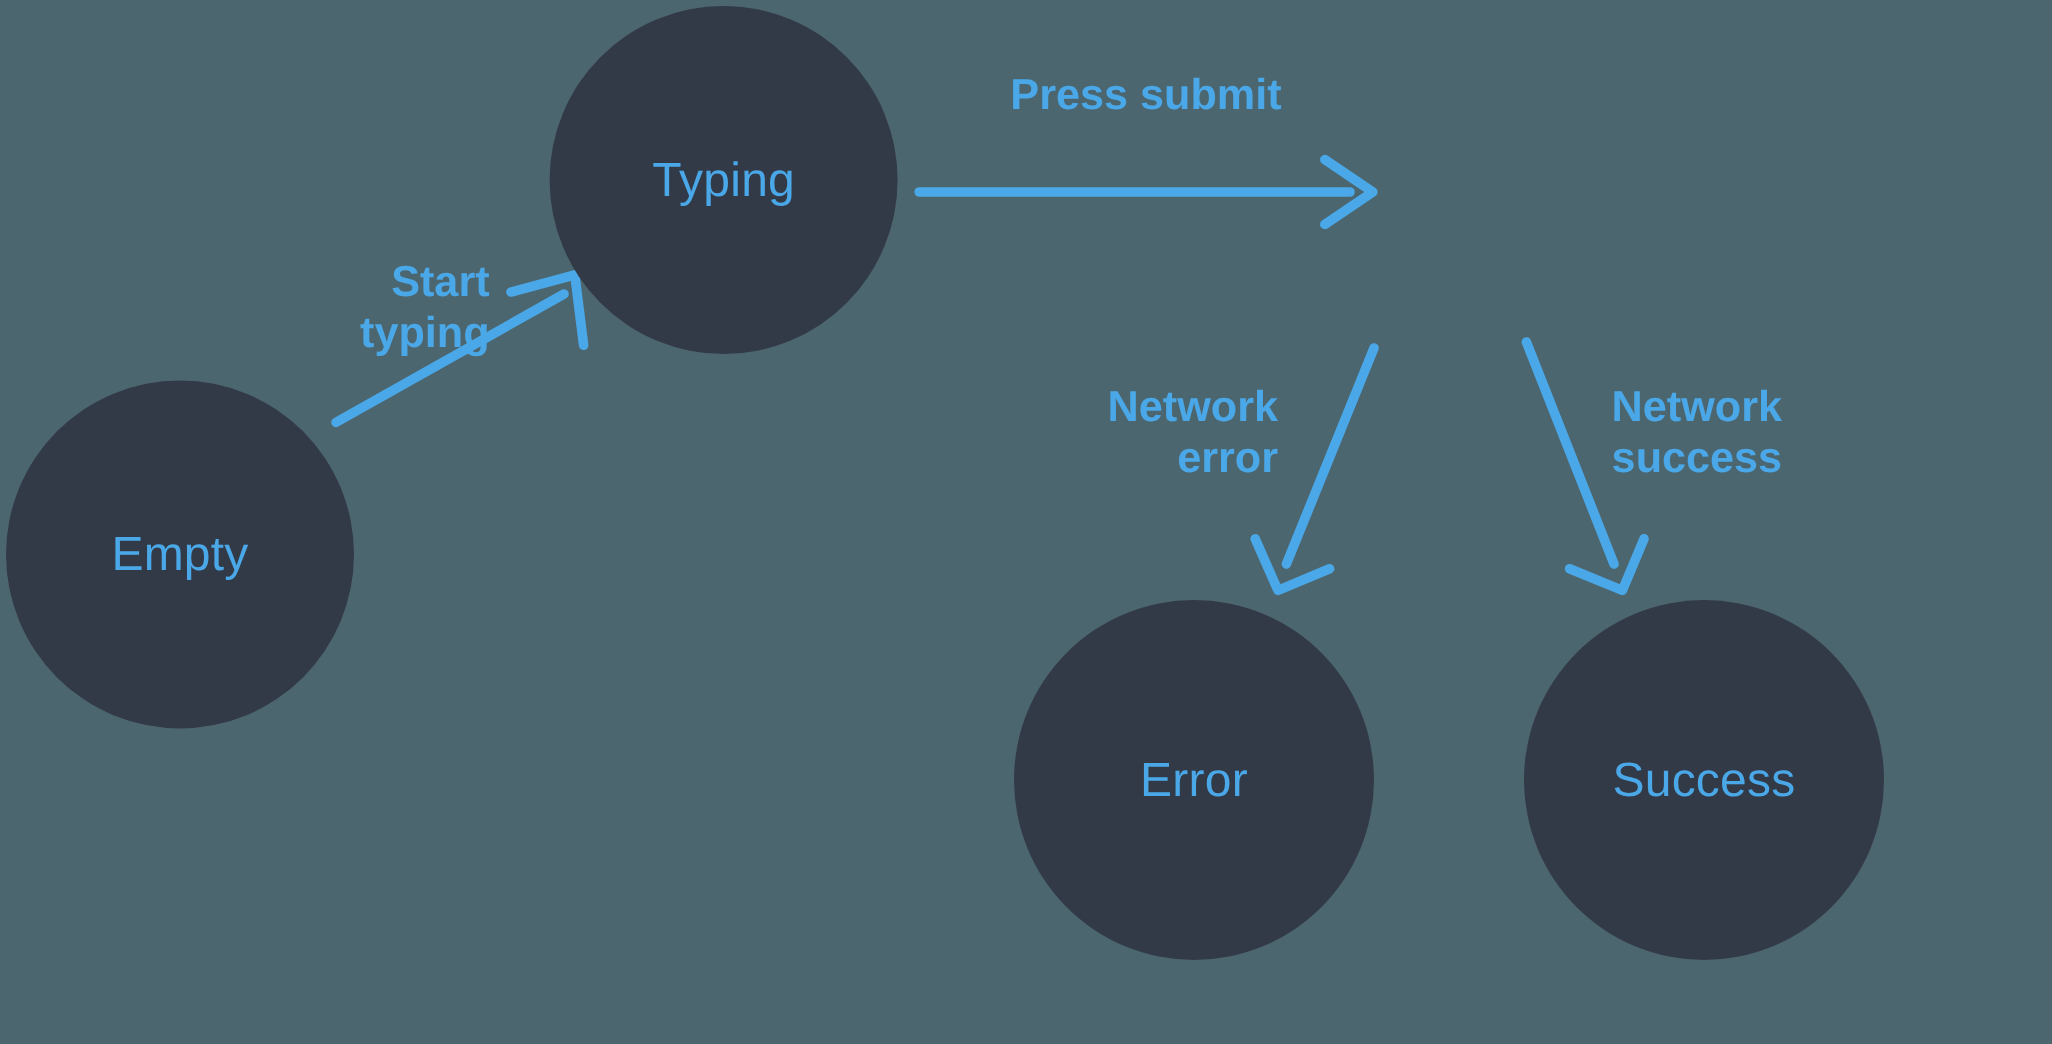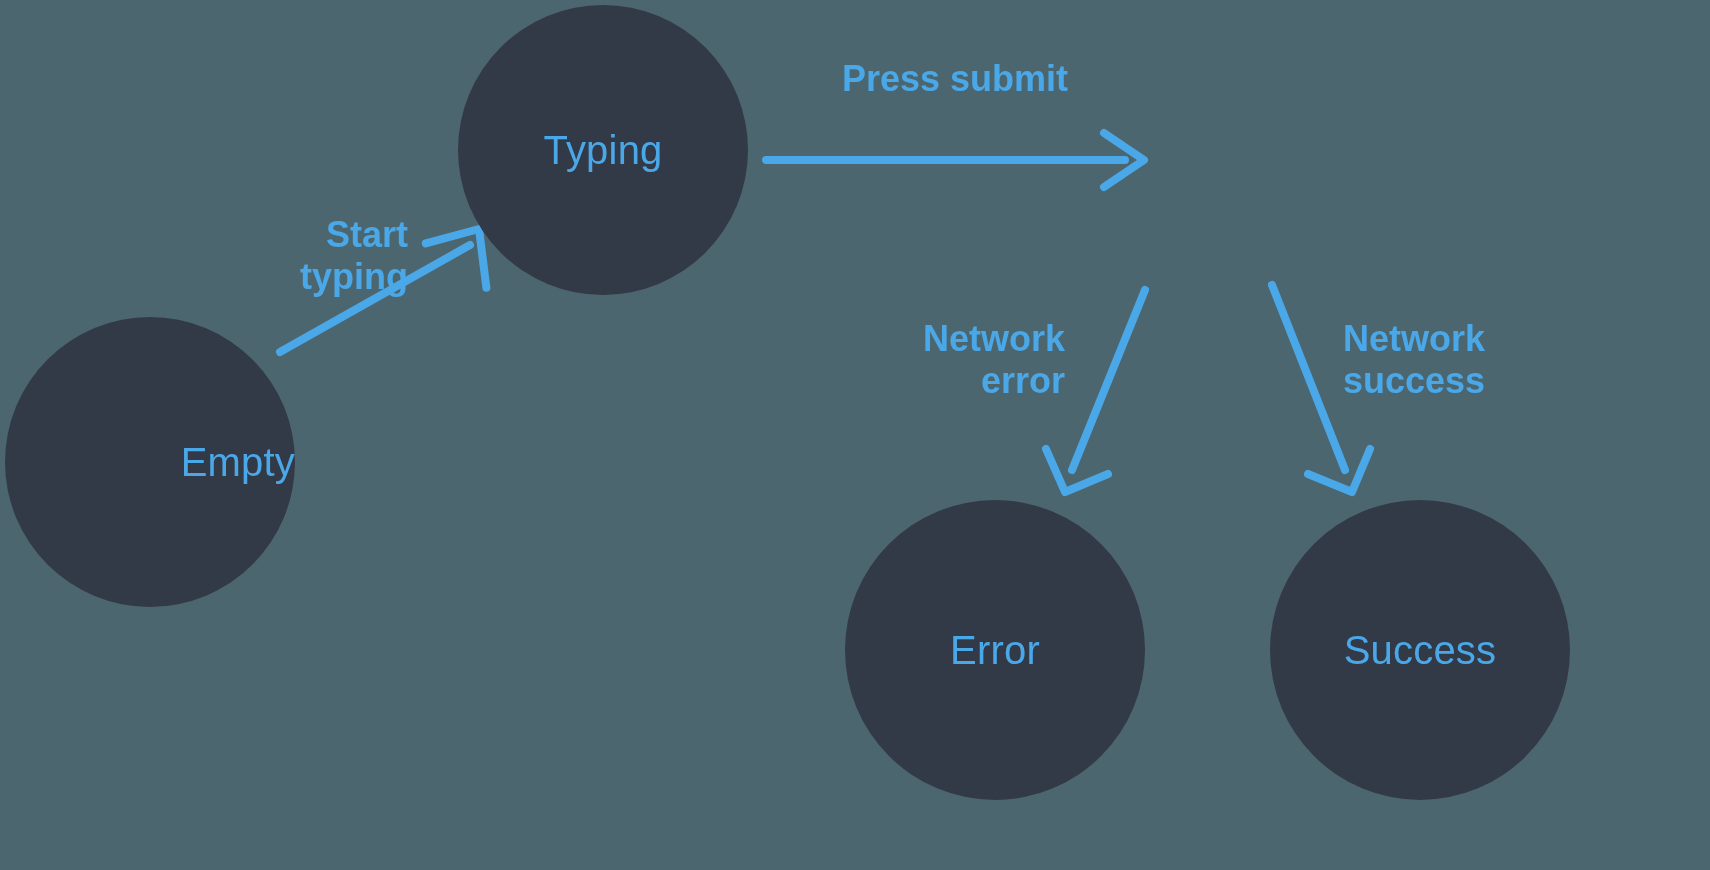--- a/index.html
+++ b/index.html
@@ -81,21 +81,21 @@
       <line x1="1145" y1="290" x2="1072" y2="470" stroke="#4aa8e8" stroke-width="8" stroke-linecap="round"></line>
       <polyline points="1046,449 1065,492 1108,474" fill="none" stroke="#4aa8e8" stroke-width="8" stroke-linecap="round" stroke-linejoin="round"></polyline>
     </g>
 
     <g>
       <line x1="1272" y1="285" x2="1345" y2="470" stroke="#4aa8e8" stroke-width="8" stroke-linecap="round"></line>
       <polyline points="1308,474 1352,492 1370,449" fill="none" stroke="#4aa8e8" stroke-width="8" stroke-linecap="round" stroke-linejoin="round"></polyline>
     </g>
   </svg>
 
-  <div class="state-node" style="left:5px; top:317px; width:290px; height:290px;justify-content:flex-end;">
+  <div class="state-node" style="left:5px; top:317px; width:290px; height:290px;">
     <span class="state-label">Empty</span>
   </div>
 
   <div class="state-node" style="left:458px; top:5px; width:290px; height:290px;">
     <span class="state-label">Typing</span>
   </div>
 
 
   <div class="state-node" style="left:845px; top:500px; width:300px; height:300px;">
     <span class="state-label">Error</span>

